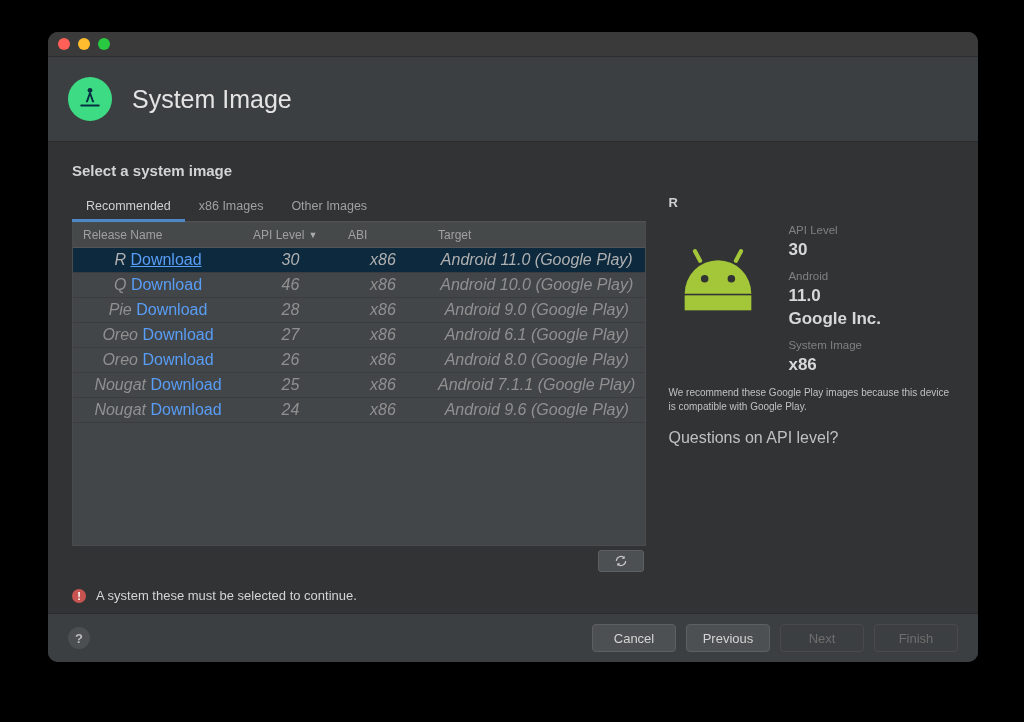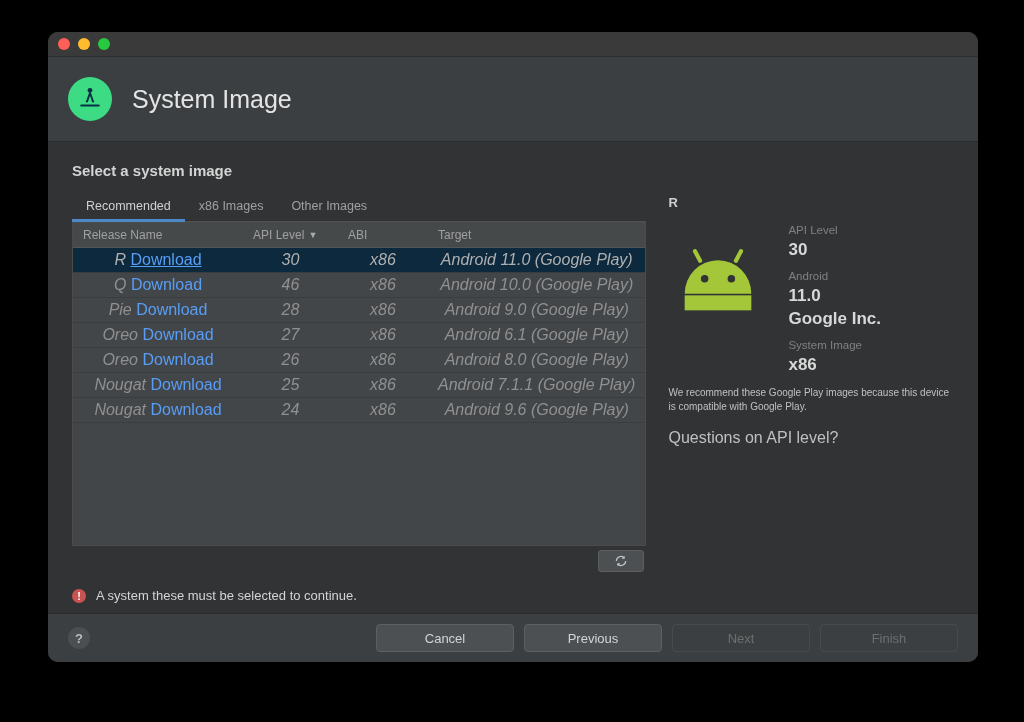--- a/index.html
+++ b/index.html
@@ -88,21 +88,21 @@
   .kvs .label{font-size:11.5px;color:#808080;margin-top:6px;}
   .kvs .label:first-child{margin-top:0;}
   .kvs .value{font-size:17px;font-weight:700;color:#d8d8d8;line-height:1.15;}
   .rec-text{font-size:10px;color:#c0c0c0;line-height:1.35;}
   .question{font-size:16px;color:#c0c0c0;margin-top:16px;}
   .reclink{color:var(--link);cursor:pointer;}
   
   .footer{height:48px;background:#3c3f41;border-top:1px solid #2b2b2b;display:flex;align-items:center;justify-content:space-between;padding:0 20px;}
   .help-btn{width:22px;height:22px;border-radius:50%;background:#4b4f51;display:flex;align-items:center;justify-content:center;color:#bdbdbd;font-size:13px;font-weight:700;cursor:pointer;}
   .footer-buttons{display:flex;gap:10px;}
-  .btn{min-width:72px;height:26px;padding:0 32px;border-radius:4px;border:1px solid var(--btn-border);background:var(--btn-bg);color:#d4d4d4;display:flex;align-items:center;justify-content:center;font-size:13px;cursor:pointer;}
+  .btn{min-width:72px;height:26px;padding:0 5px;border-radius:4px;border:1px solid var(--btn-border);background:var(--btn-bg);color:#d4d4d4;display:flex;align-items:center;justify-content:center;font-size:13px;cursor:pointer;}
   .btn.disabled{border-color:var(--btn-border-disabled);background:var(--btn-bg-disabled);color:#6e6e6e;cursor:default;}
 </style>
 </head>
 <body>
 
 <div class="viewport">
   <div class="window">
 
     <div class="titlebar">
       <div class="traffic">

